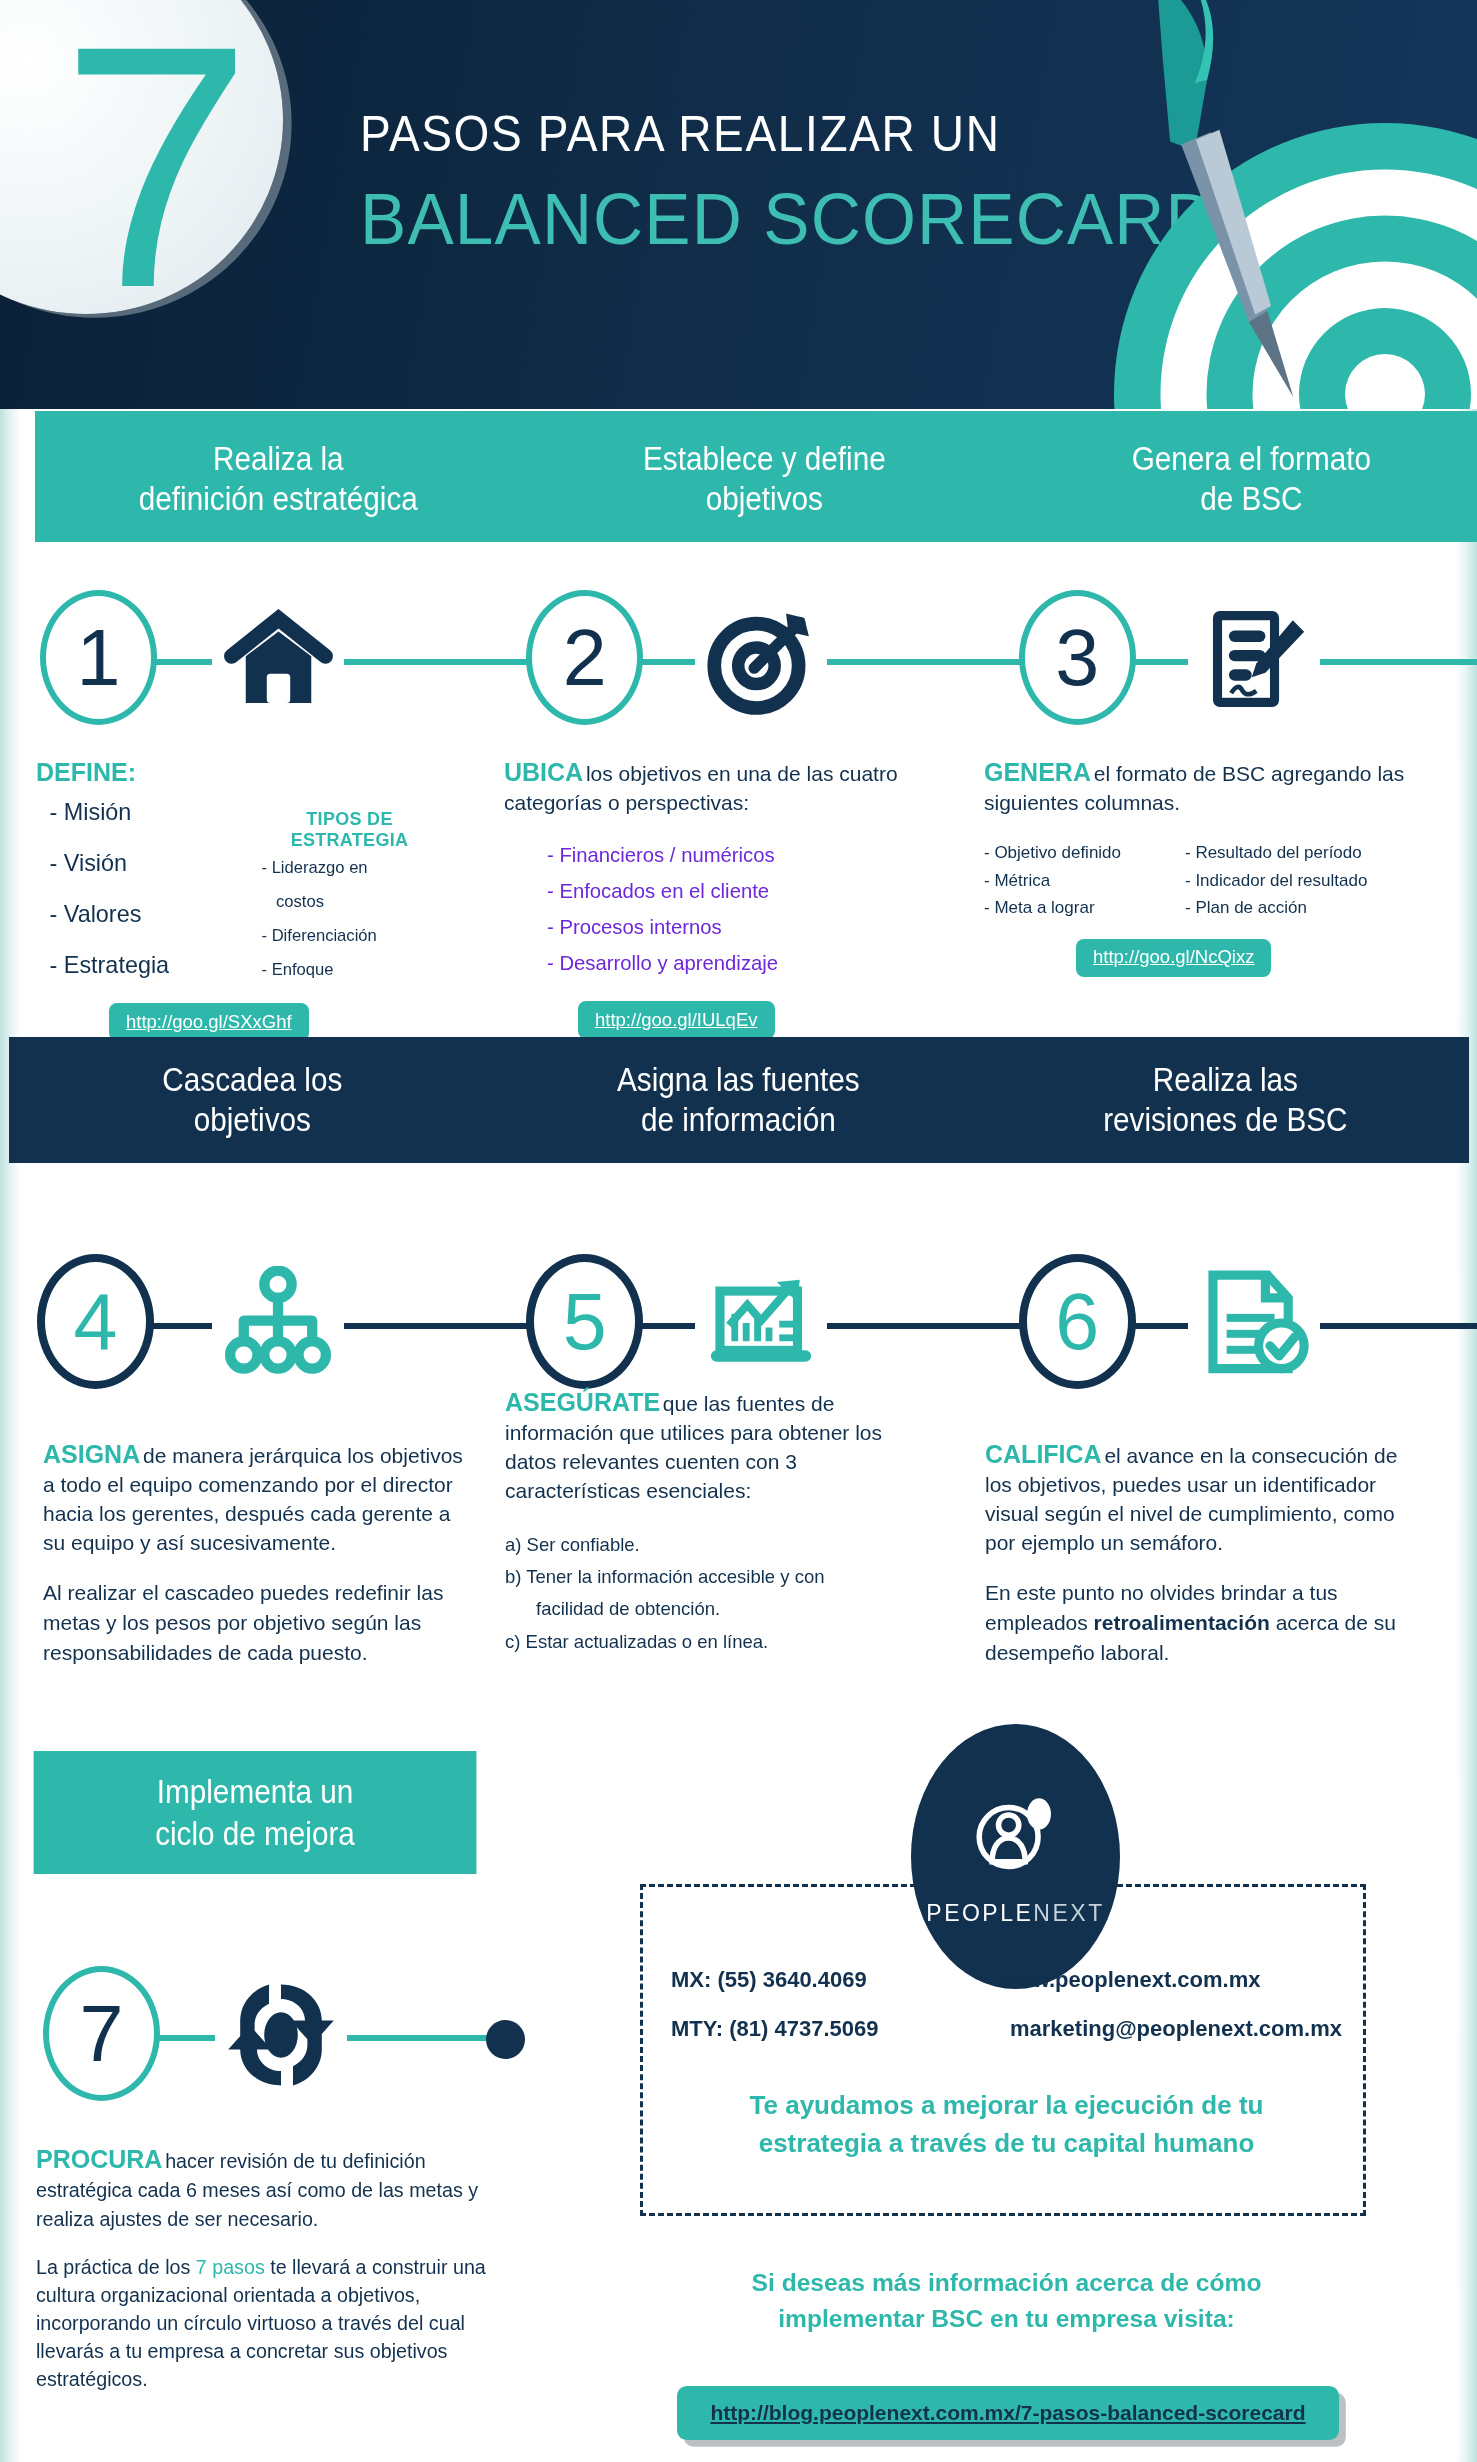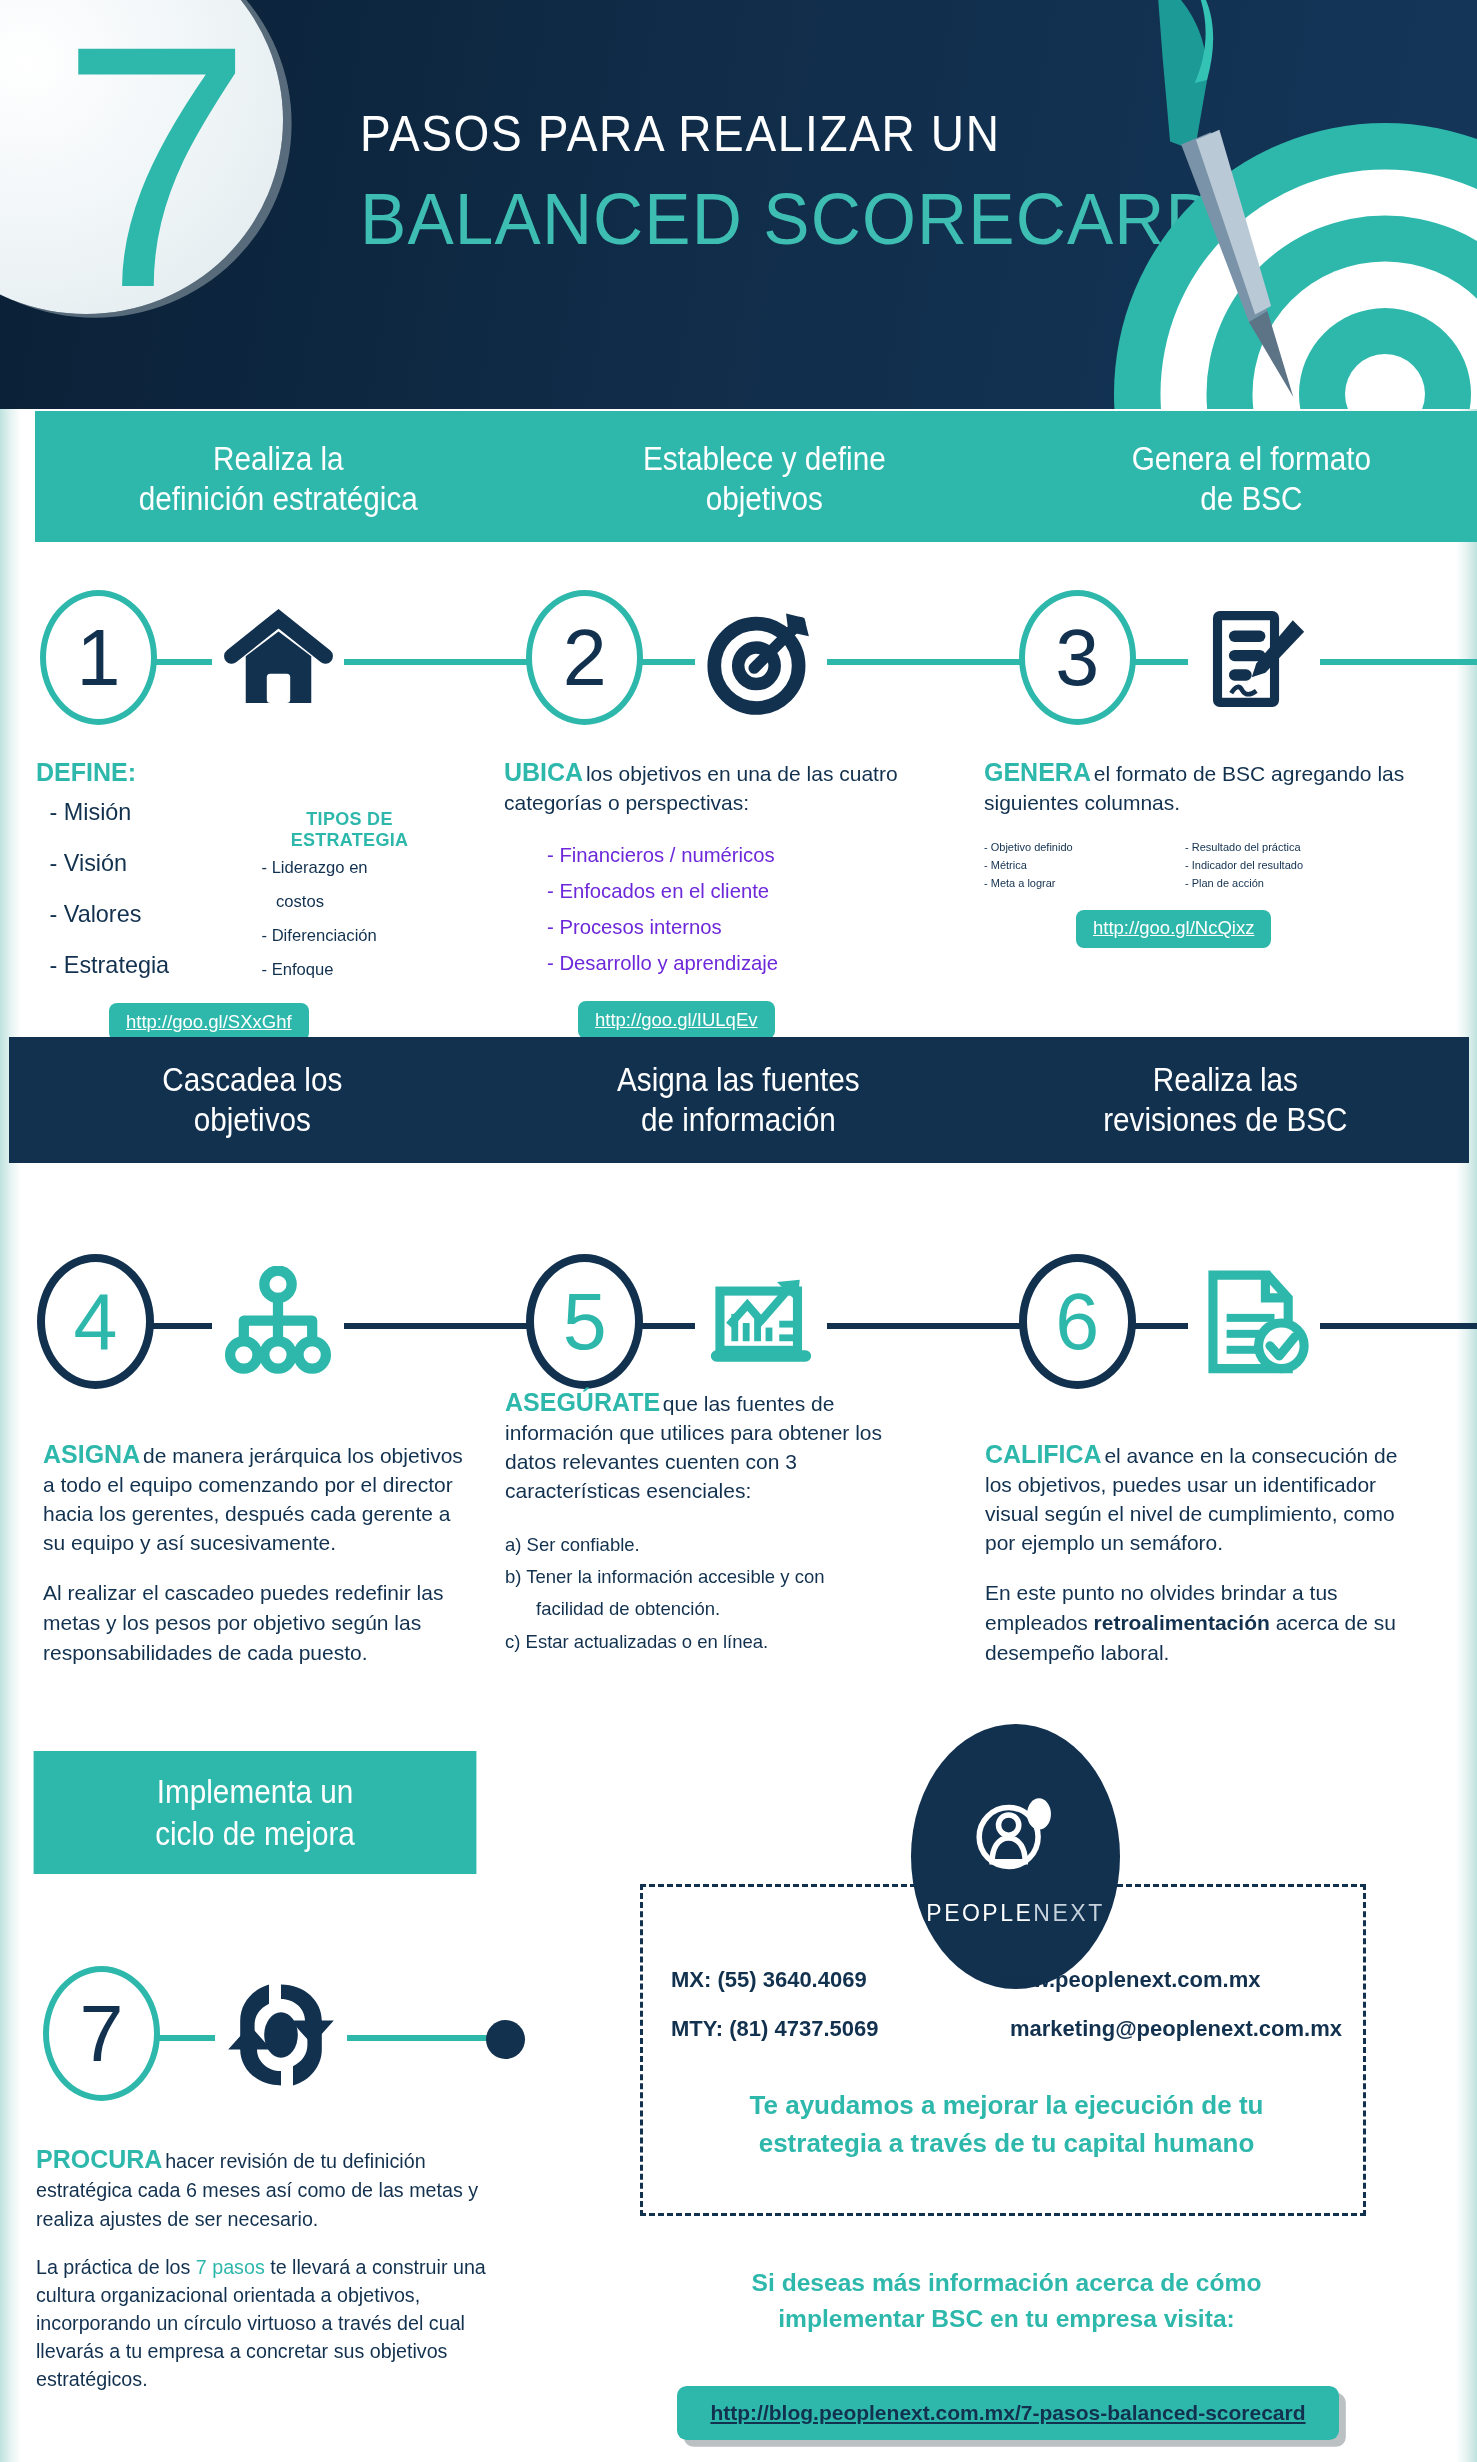--- a/index.html
+++ b/index.html
@@ -108,21 +108,21 @@
   
   .stepbody { position:absolute; width:425px; }
   .sb-title { font-size:25px; font-weight:700; color:#2eb8ac; }
   .sb-title .rest { color:#12314f; font-weight:400; font-size:21px; }
   .sb-p { font-size:21px; line-height:1.42; color:#12314f; margin-top:1.8px; }
   .sb-p.gap { margin-top:22px; }
   .sb-list { margin-top:21px; font-size:20.3px; line-height:1.78; color:#6d28d9; }
   .sb-list.indent { padding-left:43px; }
   .sb-sub-title { font-size:18px; font-weight:700; color:#2eb8ac; letter-spacing:0.3px; }
   .sb-two { display:flex; gap:16px; margin-top:23.4px; }
-  .sb-two .col { font-size:11px; line-height:1.62; }
+  .sb-two .col { font-size:17px; line-height:1.62; }
   .sb-small { font-size:18.5px; line-height:1.75; }
   b { font-weight:700; }
 
   .linkpill {
     display:inline-block; background:#2eb8ac; color:#ffffff;
     font-size:18.5px; padding:7.4px 17px 8.6px; border-radius:8px;
     white-space:nowrap;
   }
 
   
@@ -304,21 +304,21 @@
     <span class="sb-title">GENERA</span>
     <span class="sb-title"><span class="rest">el formato de BSC agregando las siguientes columnas.</span></span>
   </div>
   <div class="sb-two">
     <div class="col" style="width:185px;">
       <div>- Objetivo definido</div>
       <div>- Métrica</div>
       <div>- Meta a lograr</div>
     </div>
     <div class="col">
-      <div>- Resultado del práctica</div>
+      <div>- Resultado del período</div>
       <div>- Indicador del resultado</div>
       <div>- Plan de acción</div>
     </div>
   </div>
   <div style="margin-top:17px; padding-left:92px;">
     <a class="linkpill" href="#">http://goo.gl/NcQixz</a>
   </div>
 </div>
 
 <div class="band navy" id="band2">

